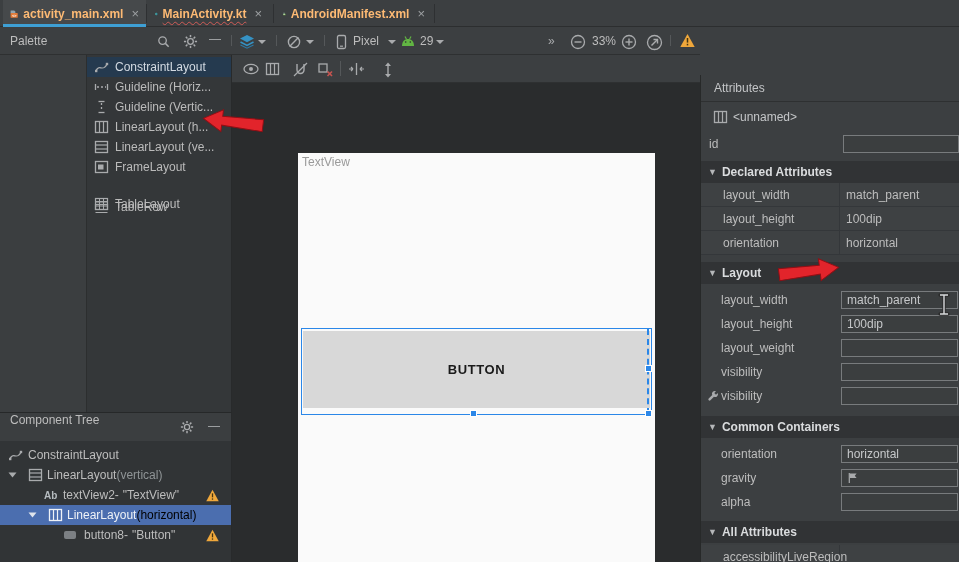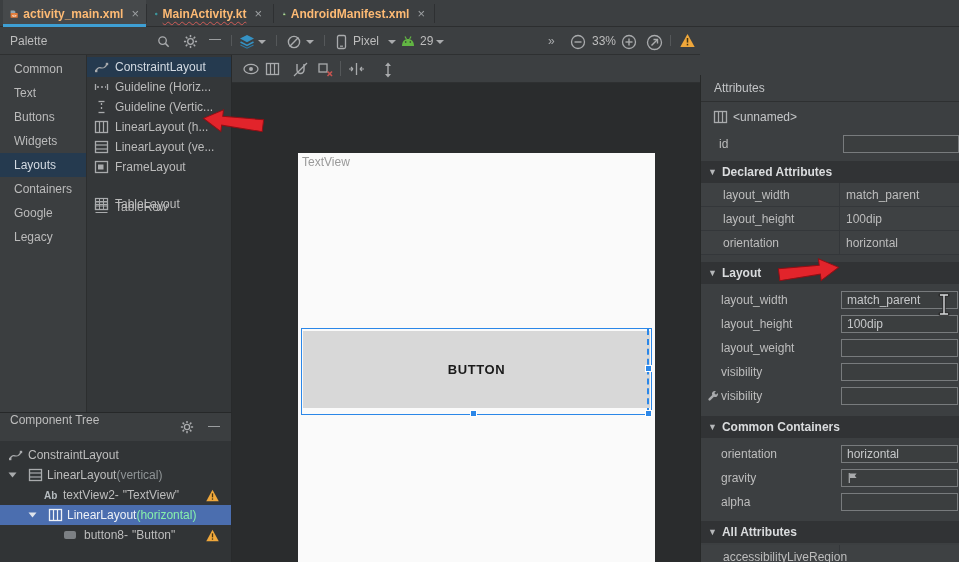--- a/index.html
+++ b/index.html
@@ -46,21 +46,21 @@
 
   
   #tree{left:0;top:412px;width:232px;height:150px;background:#313436;border-top:1px solid #262829;border-right:1px solid #282a2b;}
   #tree-hdr{position:absolute;left:0;top:0;right:0;height:28px;background:#3b3e40;display:flex;align-items:flex-start;padding-left:10px;color:#bdbdbd;}
   .trow{position:absolute;left:0;right:0;height:20px;}
   .trow .cell{position:absolute;top:0;height:20px;display:flex;align-items:center;}
   .trow.sel{background:#4b6eaf;}
   .tarrow{width:0;height:0;border-top:4px solid transparent;border-bottom:4px solid transparent;border-left:5px solid #a9abad;transform:rotate(90deg);}
   .tsuffix{color:#8f9496;}
   .trow.sel .tlab{color:#eef2f7;}
-  .trow.sel .tsuffix{color:#86efac;}
+  .trow.sel .tsuffix{color:#000000;}
   .tlab{color:#bdbdbd;}
   .ab-ico{font-weight:bold;font-size:10px;color:#b6bcc0;}
   .btn-ico{width:12px;height:8px;background:#7c8084;border-radius:2px;}
 
   
   #attrs{left:700px;top:27px;width:259px;height:535px;background:#3c3f41;border-left:1px solid #272929;margin-top:48px;}
   #attrs-hdr{position:absolute;left:0;top:0;right:0;height:27px;border-bottom:1px solid #2e3031;display:flex;align-items:center;padding-left:13px;color:#c4c6c8;}
   .sect{position:absolute;left:0;right:0;height:22px;background:#313335;display:flex;align-items:center;gap:5px;padding-left:7px;color:#dadcde;font-weight:bold;}
   .sect .tri{font-size:9px;color:#b5b7b9;font-weight:normal;}
   .arow{position:absolute;left:0;right:0;height:24px;}
@@ -196,30 +196,20 @@
     <div class="vdiv" style="left:670px;"></div>
 
     <svg class="tbicon" style="left:679px;top:6px;" width="17" height="15" viewBox="0 0 16 15">
       <path d="M8 1 L15.2 14 H0.8 Z" fill="#efa73b"></path>
       <rect x="7.25" y="5" width="1.5" height="4.6" fill="#433413"></rect>
       <rect x="7.25" y="10.8" width="1.5" height="1.6" fill="#433413"></rect>
     </svg>
   </div>
 
   <div id="palette" class="abs">
-    <div id="pal-cats">
-      <div class="pcat" style="top:2px;">Common</div>
-      <div class="pcat" style="top:26px;">Text</div>
-      <div class="pcat" style="top:50px;">Buttons</div>
-      <div class="pcat" style="top:74px;">Widgets</div>
-      <div class="pcat sel" style="top:98px;">Layouts</div>
-      <div class="pcat" style="top:122px;">Containers</div>
-      <div class="pcat" style="top:146px;">Google</div>
-      <div class="pcat" style="top:170px;">Legacy</div>
-    </div>
     <div id="pal-items">
       <div class="pitem sel" style="top:2px;">
         <svg width="15" height="14" viewBox="0 0 15 14">
           <path d="M2 11 C5 3 9 13 13 4" fill="none" stroke="#a9abad" stroke-width="1.3"></path>
           <rect x="1" y="9.8" width="2.4" height="2.4" fill="#a9abad"></rect>
             <rect x="11.8" y="2.8" width="2.4" height="2.4" fill="#a9abad"></rect>
         </svg>
         <span>ConstraintLayout</span>
       </div>
       <div class="pitem" style="top:22px;">
@@ -435,21 +425,21 @@
         <svg width="15" height="14" viewBox="0 0 15 14">
           <rect x="1.5" y="1.5" width="12" height="11" fill="none" stroke="#a9abad" stroke-width="1.3"></rect>
           <line x1="5.5" y1="1.5" x2="5.5" y2="12.5" stroke="#a9abad" stroke-width="1.2"></line>
           <line x1="9.5" y1="1.5" x2="9.5" y2="12.5" stroke="#a9abad" stroke-width="1.2"></line>
         </svg>
       </span>
       <span class="alabel" style="left:32px;color:#c4c6c8;">&lt;unnamed&gt;</span>
     </div>
 
     <div class="arow" style="top:57px;">
-      <span class="alabel" style="left:18px;">id</span>
+      <span class="alabel" style="left:8px;">id</span>
       <span class="inbox" style="left:142px;width:116px;"></span>
     </div>
 
     <div class="sect" style="top:86px;">
       <span class="tri">▼</span>
       <span>Declared Attributes</span>
     </div>
     <div class="abs grid-rows" style="left:0;top:108px;right:0;height:72px;">
       <div class="colsep"></div>
       <div class="arow" style="top:0;">

